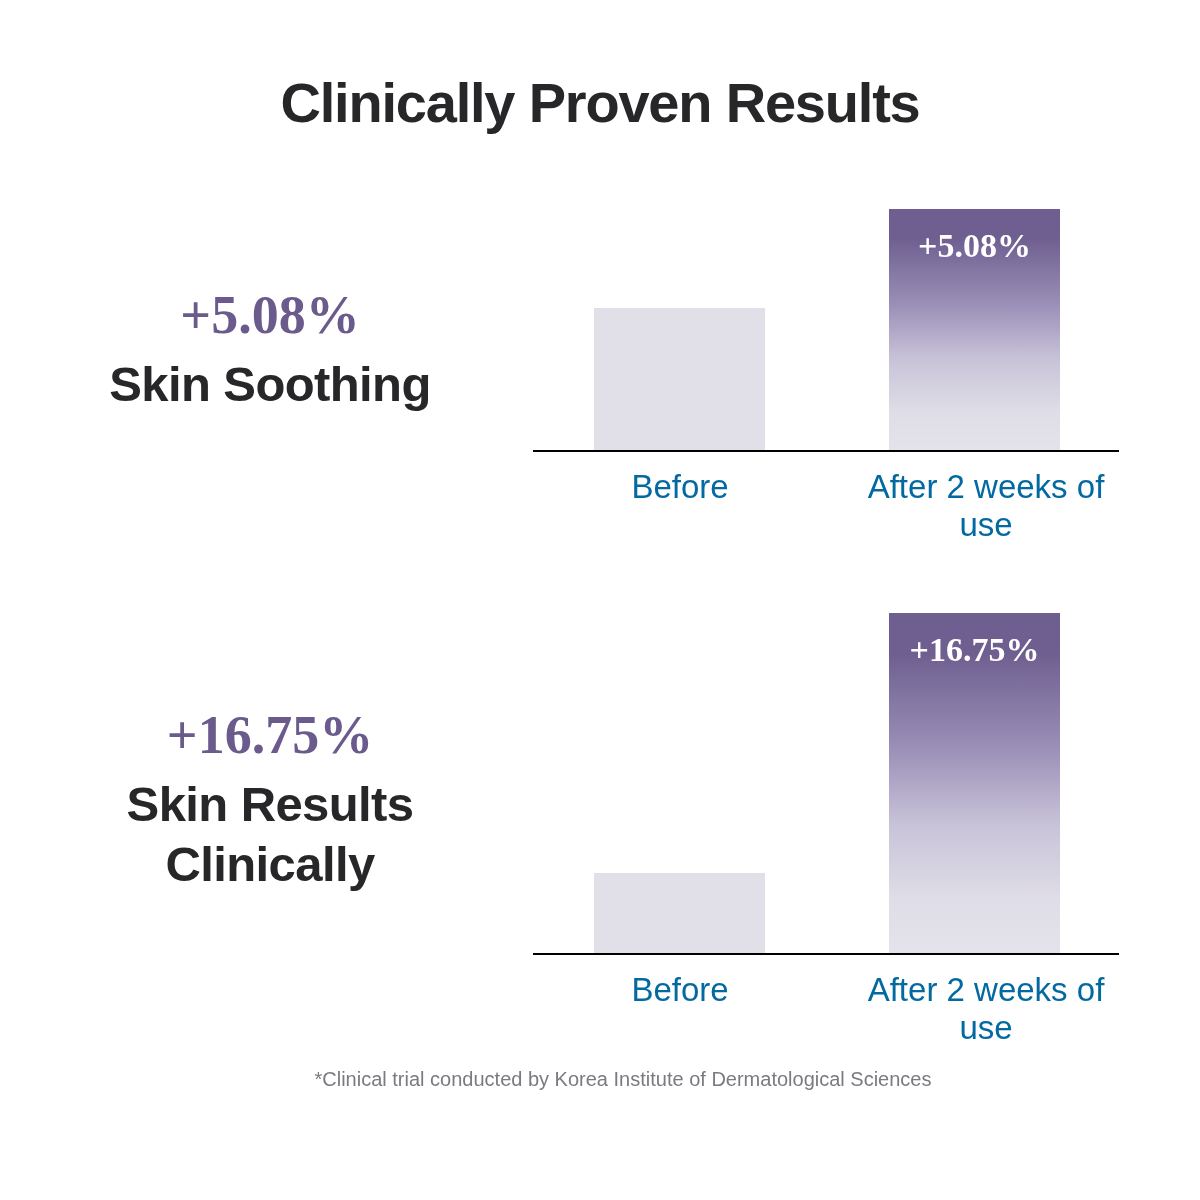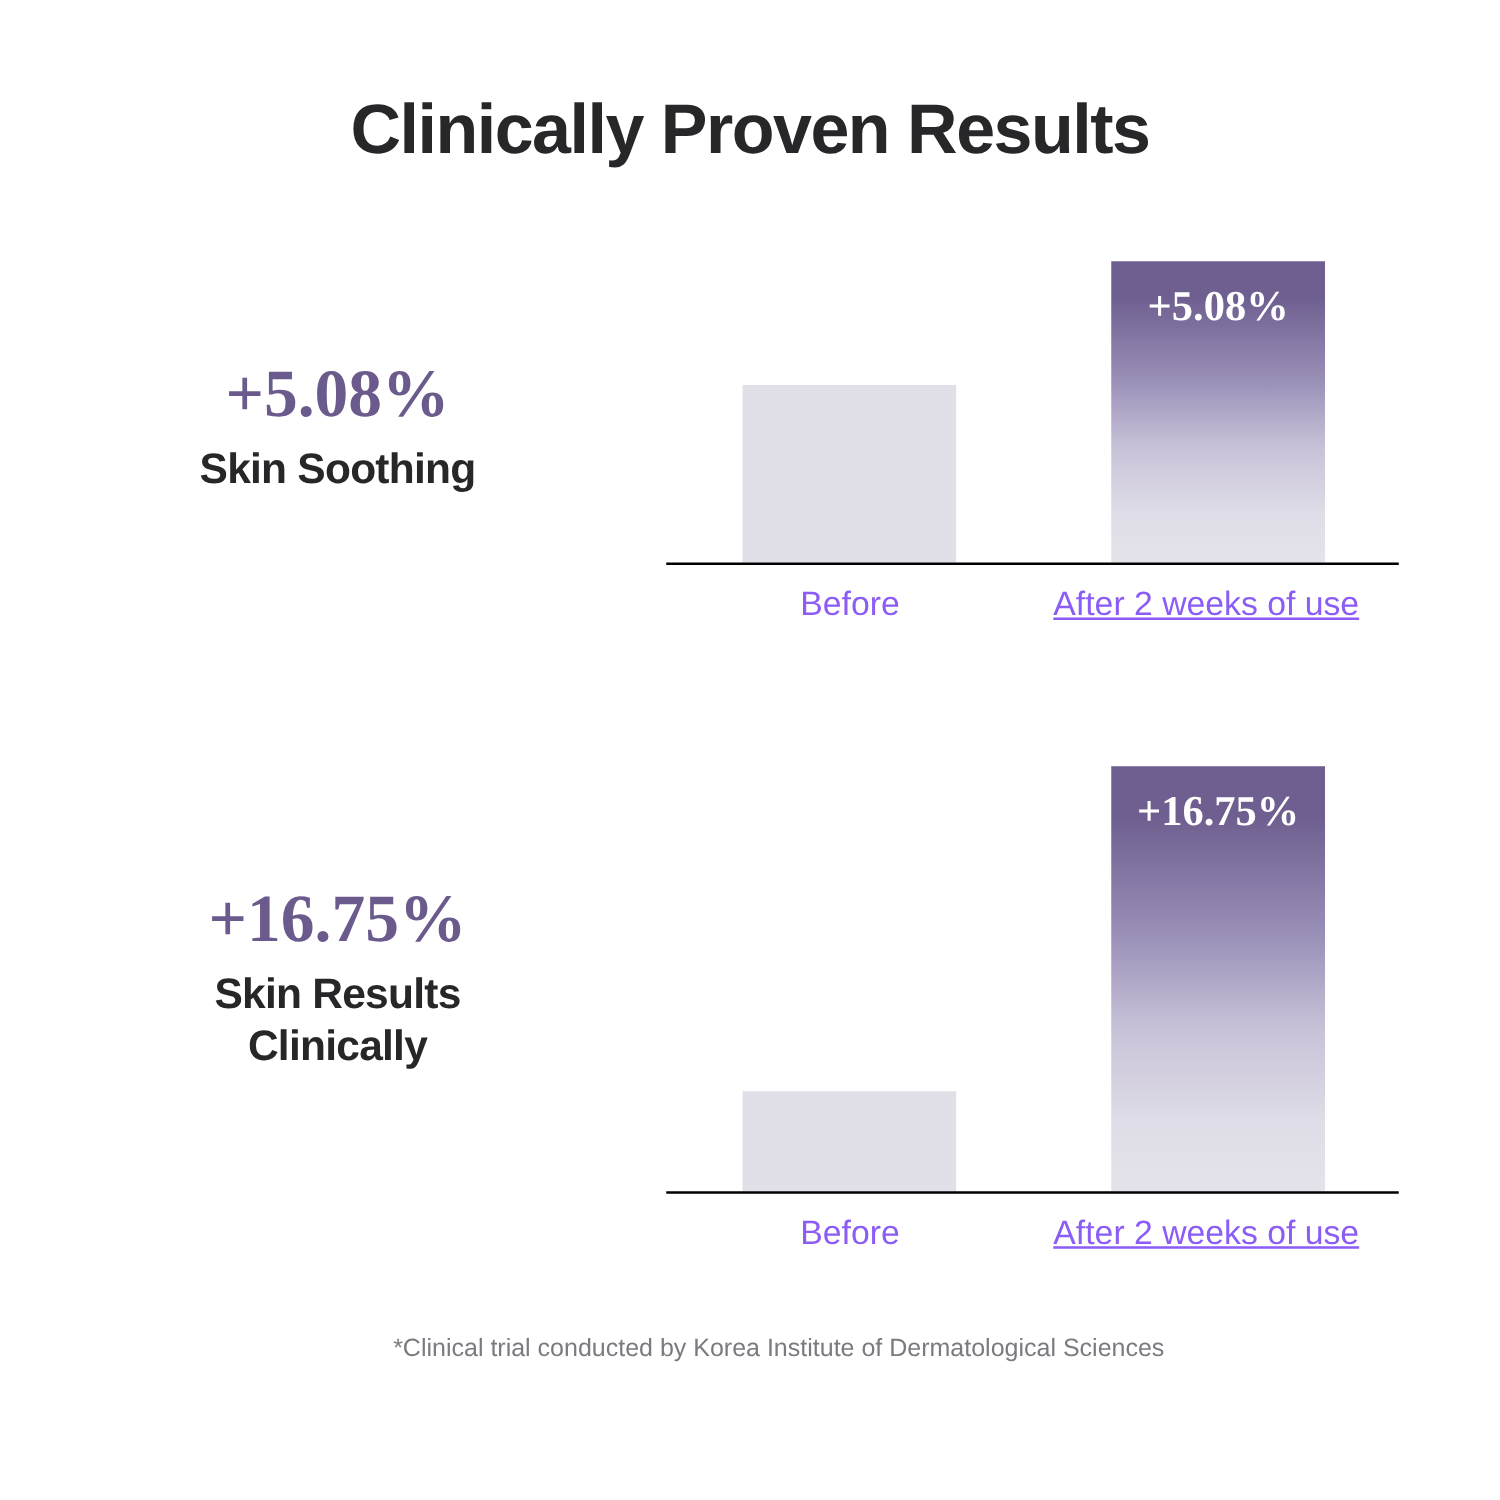--- a/index.html
+++ b/index.html
@@ -59,21 +59,21 @@
     font-family: "Liberation Serif", serif;
     font-weight: bold;
     font-size: 54px;
     color: #6b5b8c;
     line-height: 1.12;
     letter-spacing: 0px;
   }
   .stat-name {
     font-family: "Liberation Sans", sans-serif;
     font-weight: bold;
-    font-size: 34px;
+    font-size: 49px;
     color: #27272a;
     line-height: 1.22;
     letter-spacing: -0.6px;
     margin-top: 10px;
   }
 
   
   .chart {
     position: absolute;
     left: 533px;
@@ -127,26 +127,26 @@
 
   .tick-row {
     position: relative;
     width: 586px;
     height: 40px;
   }
   .tick-label {
     position: absolute;
     top: 16px;
     font-family: "Liberation Sans", sans-serif;
-    font-size: 27px;
-    color: #8b5cf6;
+    font-size: 33px;
+    color: #0369a1;
     text-align: center;
   }
   .tick-before { left: 0px;   width: 294px; }
-  .tick-after  { left: 286px; width: 292px; text-decoration: underline; }
+  .tick-after  { left: 307px; width: 292px; }
 
   
   .footnote {
     position: absolute;
     top: 1063px;
     left: 0;
     width: 1200px;
     text-align: center;
     font-family: "Liberation Sans", sans-serif;
     font-size: 20px;

